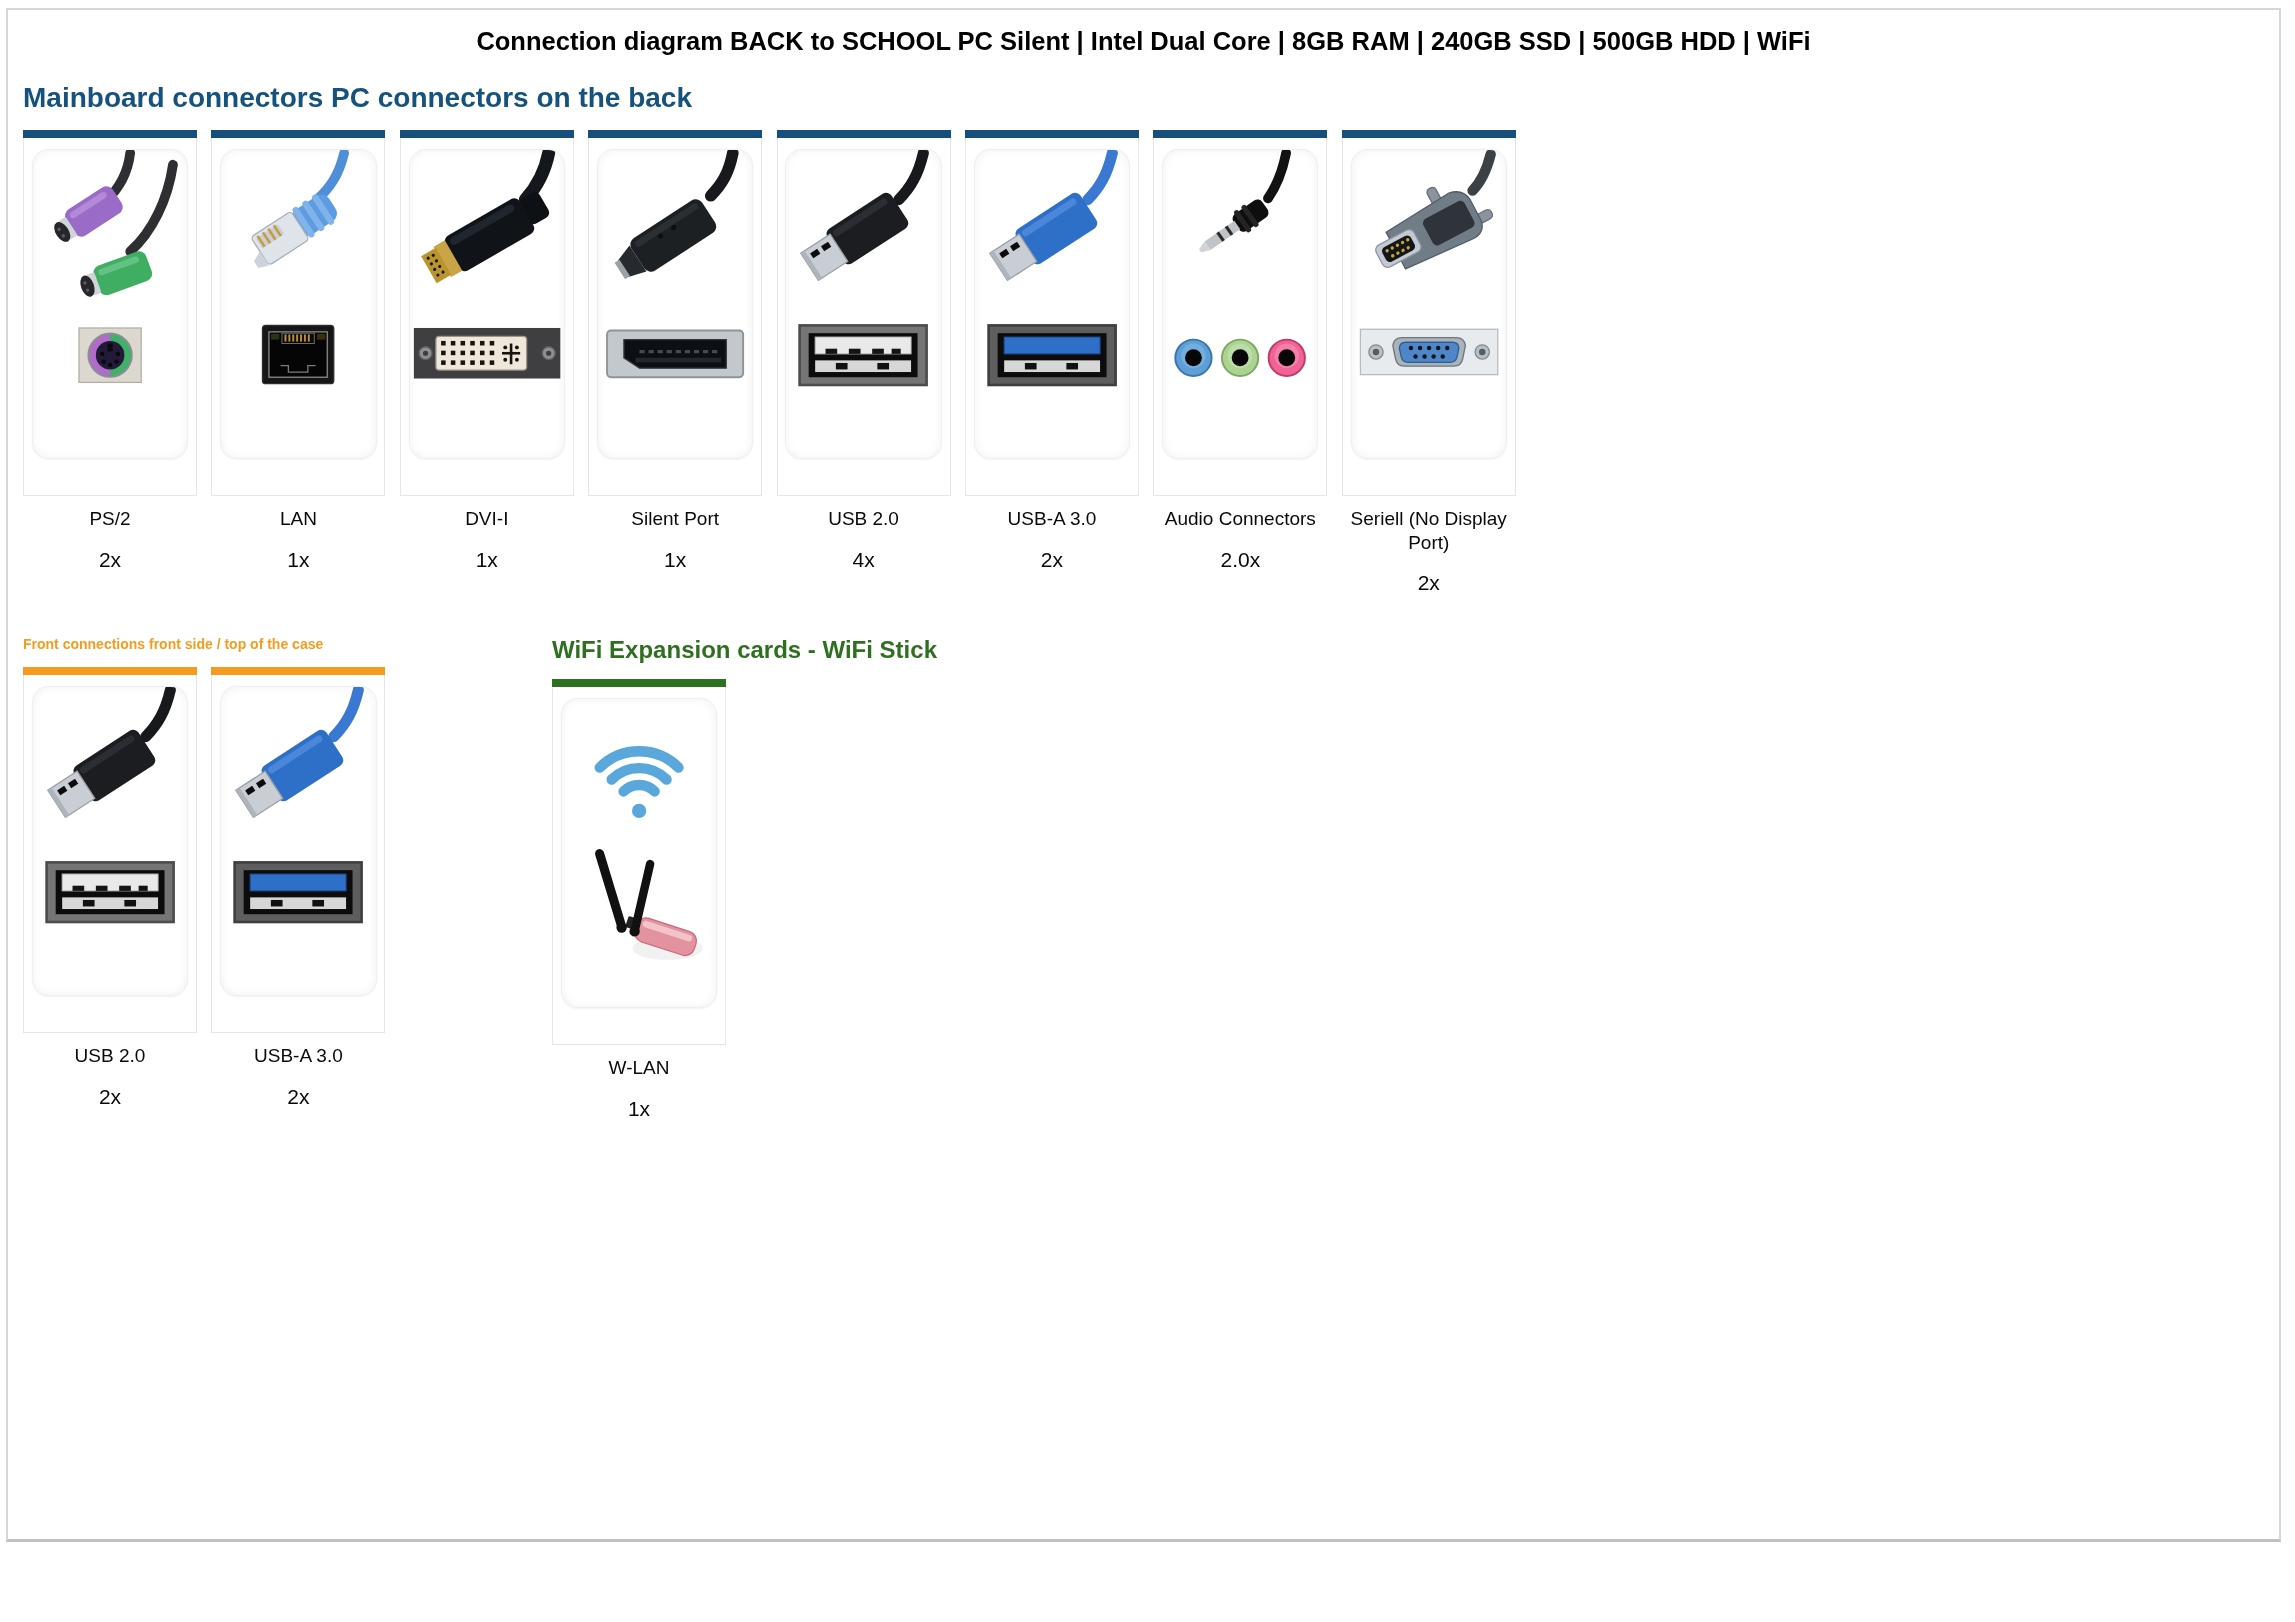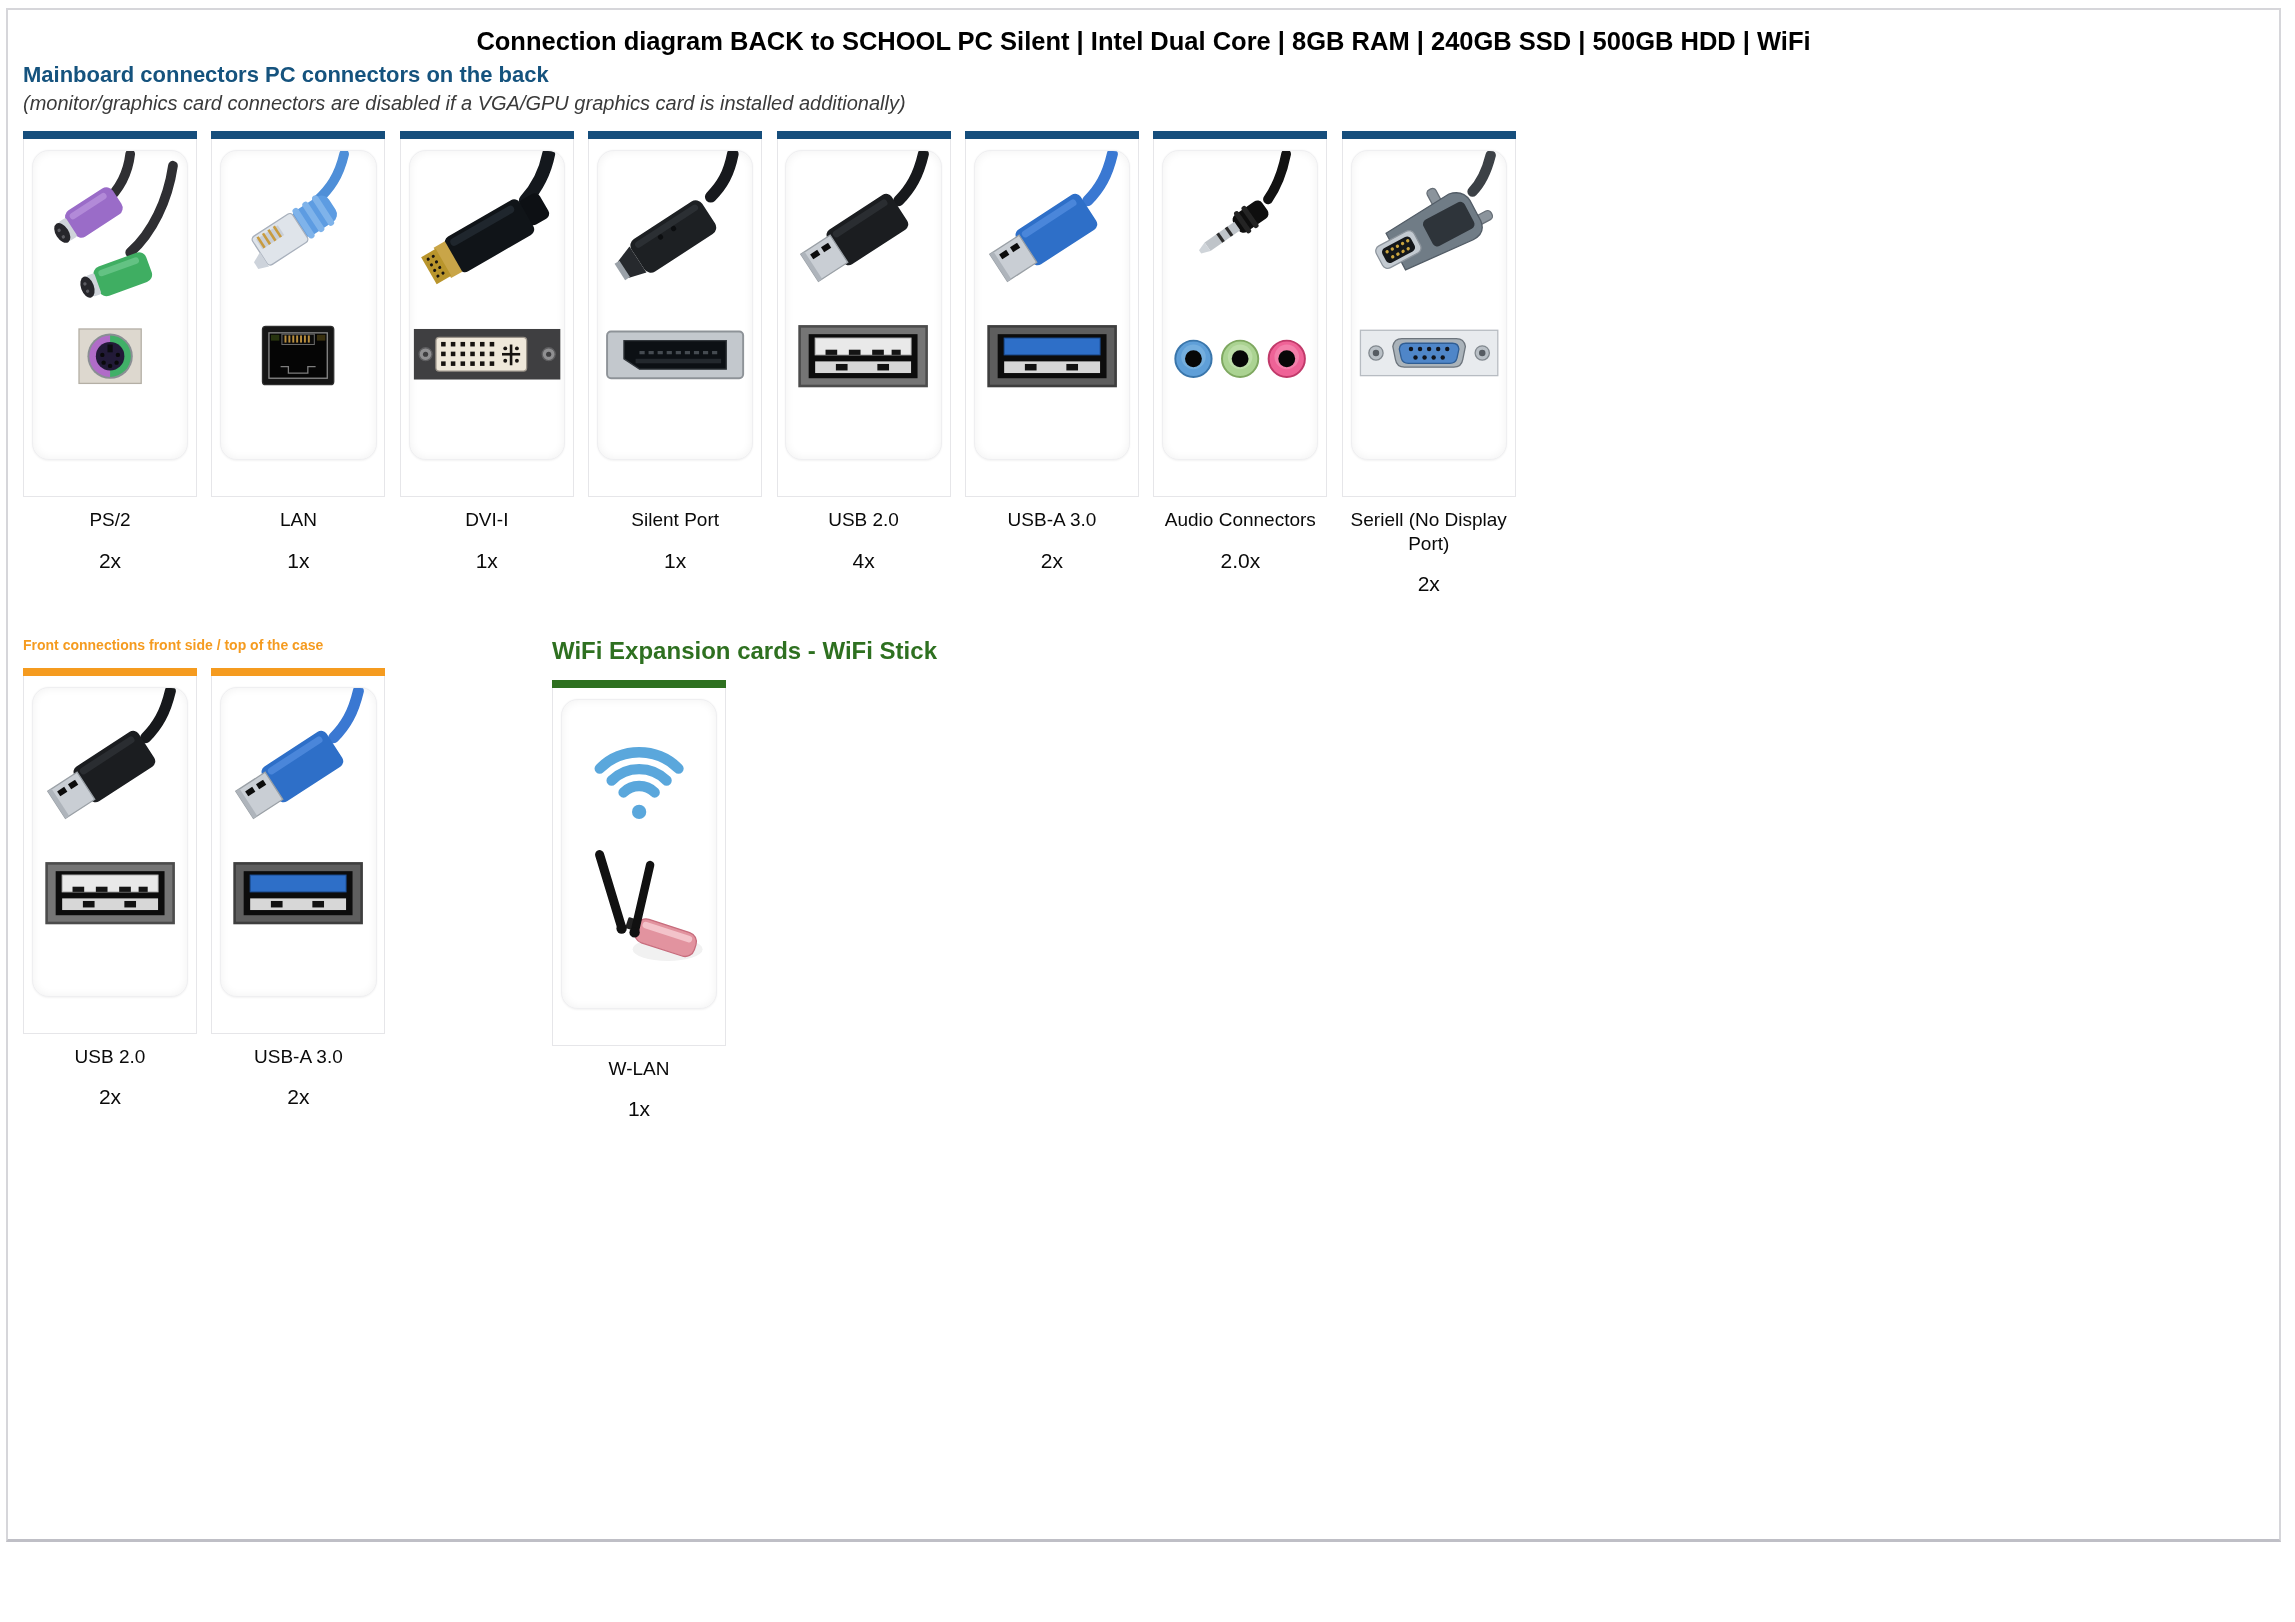--- a/index.html
+++ b/index.html
@@ -2,21 +2,21 @@
 <html style="font-size:10.5px"><head>
 <meta charset="utf-8">
 <style>
   html,body{margin:0;padding:0;background:#ffffff;}
   .canvas{position:relative;width:2295px;height:1622px;background:#ffffff;overflow:hidden;
           font-family:"Liberation Sans",sans-serif;color:#0a0a0a;}
   .frame{position:absolute;left:6px;top:7.9px;width:2275px;height:1534px;background:#ffffff;
          border:2px solid #d6d6da;border-bottom:3.3px solid #bfbfc6;box-sizing:border-box;
          padding:15.7px 15px 0 15px;}
   .title{text-align:center;font-size:25.5px;font-weight:700;line-height:1.2;color:#000000;}
-  .h-back{margin-top:6px;font-size:22px;font-weight:700;color:#15537e;}
+  .h-back{margin-top:26px;font-size:28px;font-weight:700;color:#15537e;}
   .sub{margin-top:3.9px;font-size:20px;font-style:italic;color:#3a3a3a;}
   .row{display:flex;gap:14.4px;align-items:flex-start;}
   .row1{margin-top:15.7px;}
   .row2wrap{display:flex;margin-top:41px;align-items:flex-start;}
   .col-front{width:529px;flex:0 0 529px;}
   .col-wifi{flex:1;}
   .h-front{font-size:14px;font-weight:700;color:#f59b1f;white-space:nowrap;}
   .h-wifi{font-size:24px;font-weight:700;color:#2e7020;white-space:nowrap;}
   .cards{display:flex;gap:14.4px;align-items:flex-start;margin-top:14.4px;}
   .card-col{width:174px;flex:0 0 174px;}
@@ -36,21 +36,20 @@
 </style>
 </head>
 <body>
 
 <div class="canvas">
   <div class="frame">
 
     <div class="title">Connection diagram BACK to SCHOOL PC Silent | Intel Dual Core | 8GB RAM | 240GB SSD | 500GB HDD | WiFi</div>
 
     <div class="h-back">Mainboard connectors PC connectors on the back</div>
-    <div class="sub">(monitor/graphics card connectors are disabled if a VGA/GPU graphics card is installed additionally)</div>
 
     <div class="row row1">
 
       <div class="card-col">
         <div class="card">
           <div class="card-bar bar-back"></div>
           <div class="card-body">
             <div class="panel">
               <svg viewBox="0 0 238 470">
                 <path d="M150 2 C146 36 132 58 112 76" stroke="#2f2f33" stroke-width="15" fill="none" stroke-linecap="round"></path>

